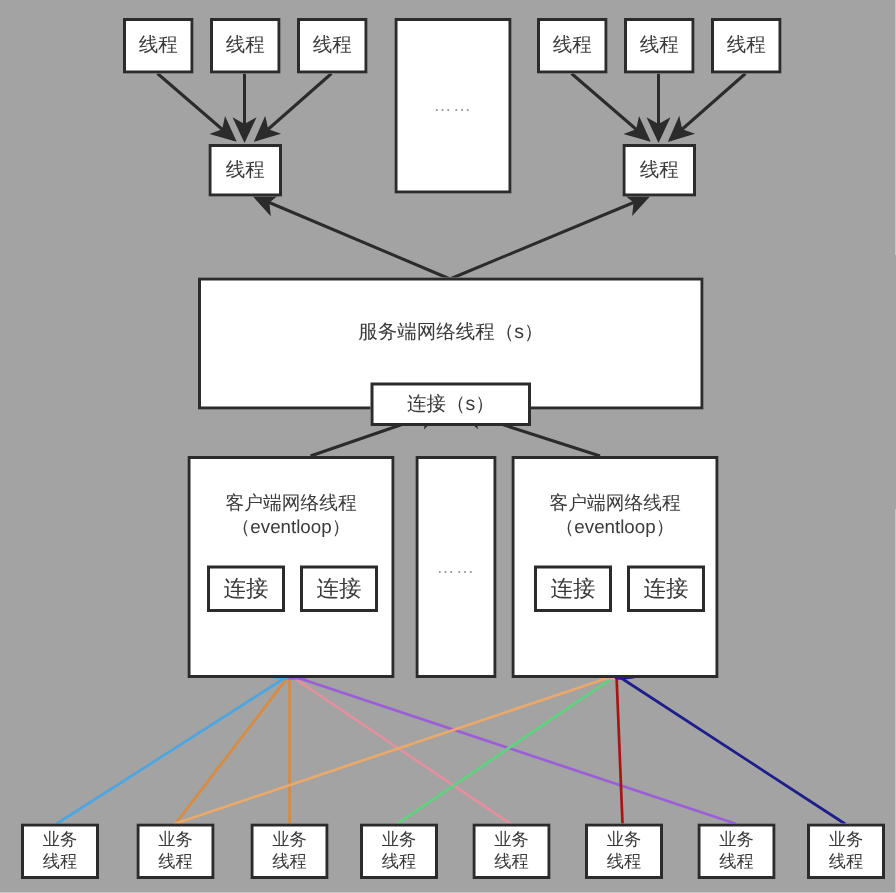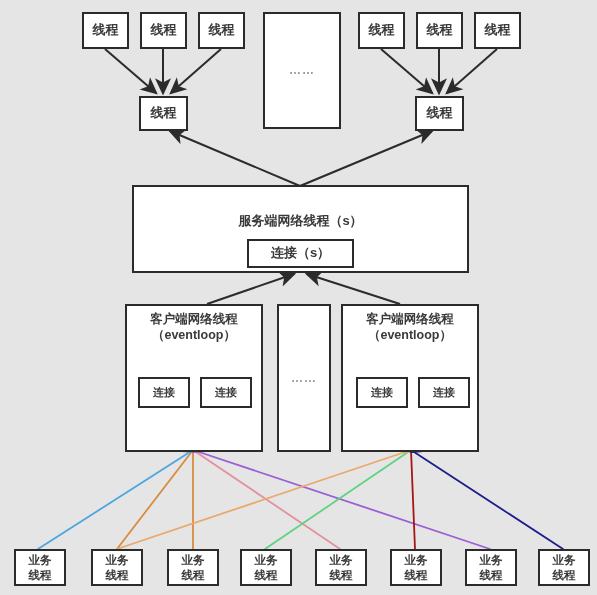--- a/index.html
+++ b/index.html
@@ -1,49 +1,49 @@
 <!DOCTYPE html>
 <html><head>
 <meta charset="utf-8">
 <style>
   html,body{margin:0;padding:0;background:#ffffff;}
   body{
     font-family:"Liberation Sans","DejaVu Sans",sans-serif;
     width:597px;height:595px;overflow:hidden;
   }
-  #stage{position:relative;width:597px;height:595px;background:#e5e5e5;font-weight:bold;}
+  #stage{position:relative;width:597px;height:595px;background:#a3a3a3;}
   svg#wires{position:absolute;left:0;top:0;width:597px;height:595px;pointer-events:none;}
   .box{
     position:absolute;
     box-sizing:border-box;
     border:2px solid #2b2b2b;
     background:#ffffff;
     display:flex;
     flex-direction:column;
     align-items:center;
     justify-content:center;
     color:#3a3a3a;
     text-align:center;
     line-height:1.25;
   }
   .thread-box{font-size:13px;}
   .dots-box{font-size:12px;color:#9a9a9a;letter-spacing:1px;}
   .server-box{font-size:13px;justify-content:flex-start;padding-top:26px;z-index:3;}
-  .server-title{margin-bottom:10px;}
+  .server-title{margin-bottom:26px;}
   .inner-conn{
     border:2px solid #2b2b2b;background:#fff;
     font-size:13px;padding:4px 22px;text-align:right;
   }
-  .client-box{font-size:12.5px;justify-content:flex-start;padding-top:6px;z-index:3;}
+  .client-box{font-size:12.5px;justify-content:flex-start;padding-top:22px;z-index:3;}
   .client-title-l1{display:block;}
   .client-title-l2{display:block;}
   .conn-small{
     position:absolute;box-sizing:border-box;
     border:2px solid #2b2b2b;background:#fff;
-    font-size:11px;display:flex;align-items:center;justify-content:center;
+    font-size:15px;display:flex;align-items:center;justify-content:center;
     color:#3a3a3a;z-index:4;
   }
   .biz-box{font-size:11.5px;justify-content:center;}
   .biz-box span{display:block;}
 </style>
 </head>
 <body>
 
 <div id="stage">
 

